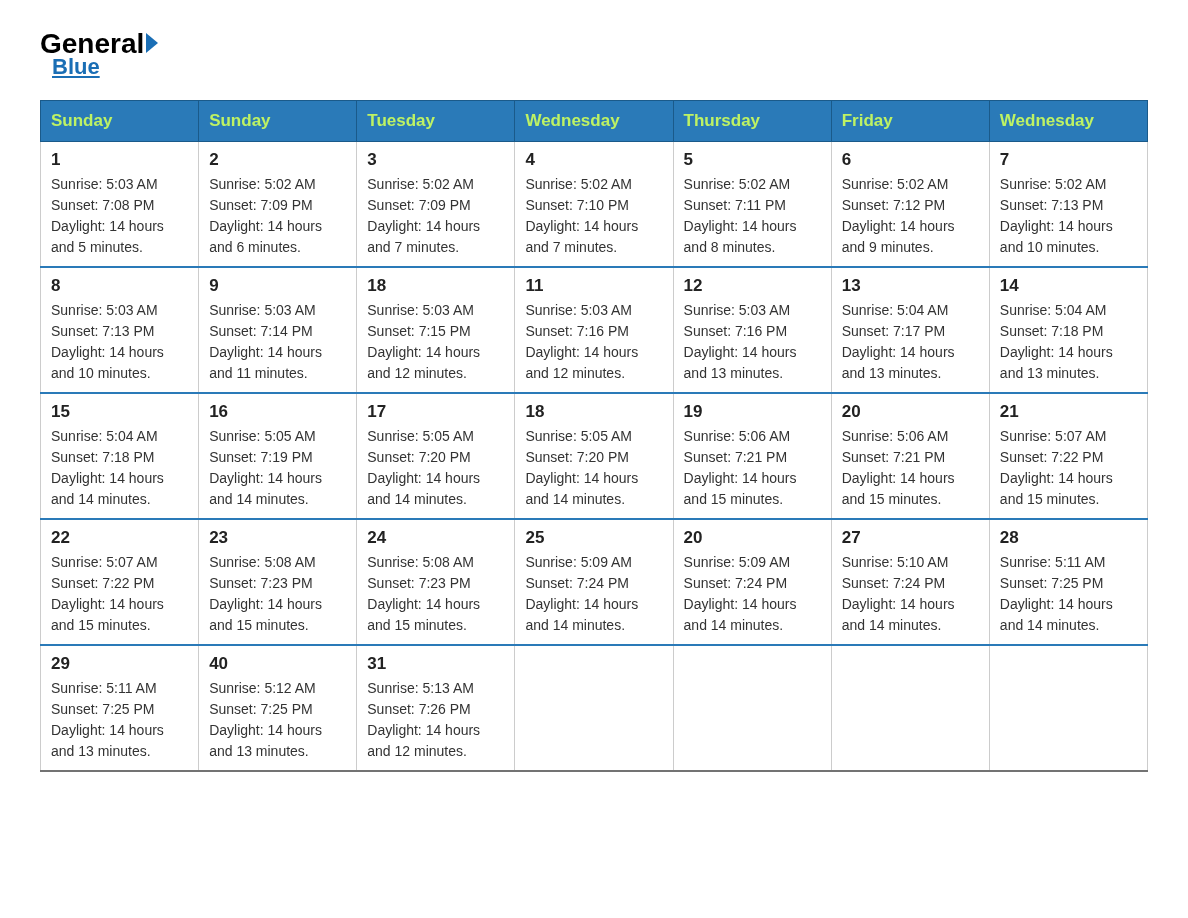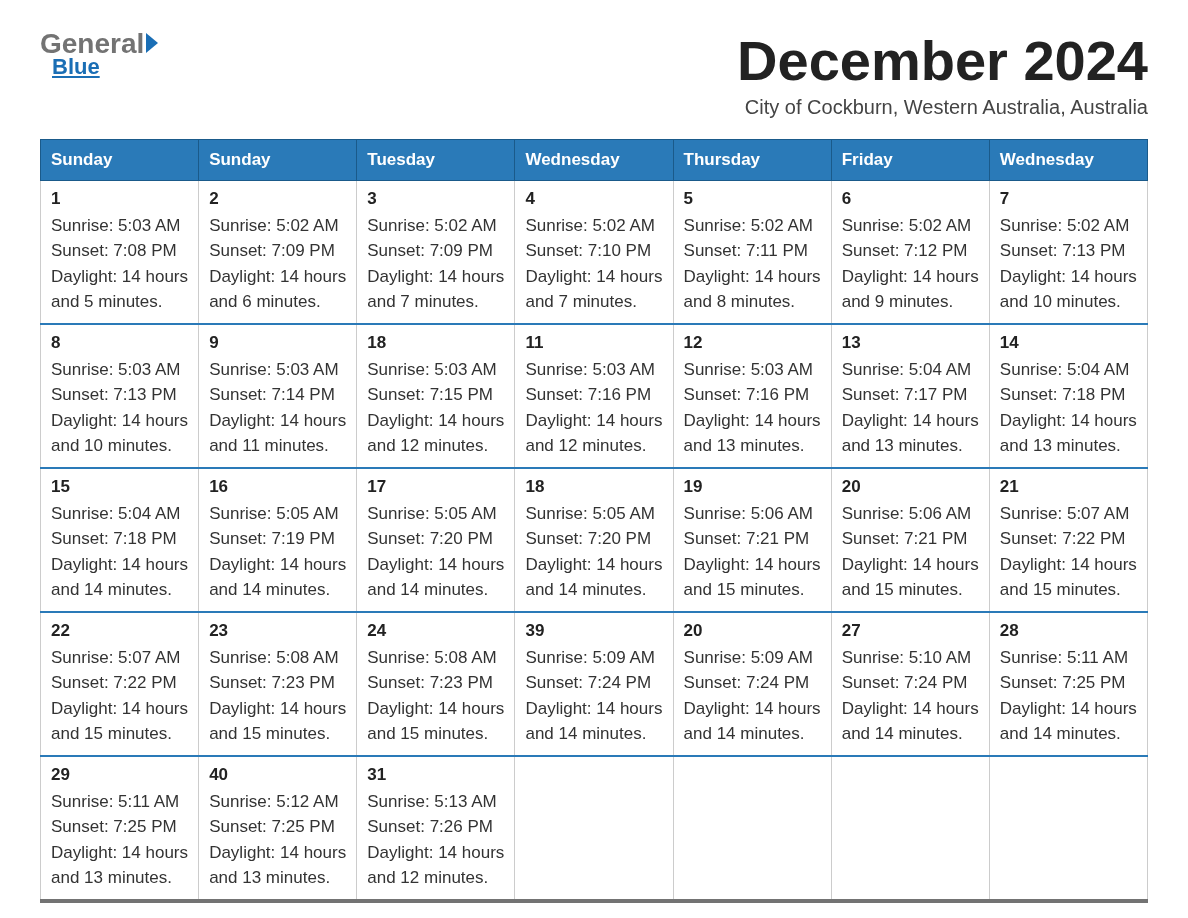--- a/index.html
+++ b/index.html
@@ -22,21 +22,21 @@
       align-items: flex-start;
     }
     .logo-text {
       display: flex;
       align-items: center;
       font-size: 28px;
       font-weight: bold;
       color: #333;
       line-height: 1;
     }
-    .logo-general { color: #737373; }
+    .logo-general { color: #000000; }
     .logo-triangle {
       width: 0;
       height: 0;
       border-left: 12px solid #1a6eb5;
       border-top: 10px solid transparent;
       border-bottom: 10px solid transparent;
       display: inline-block;
       margin-left: 2px;
       margin-top: -2px;
     }
@@ -63,68 +63,64 @@
       color: #444;
       margin-top: 4px;
     }
     .calendar-table {
       width: 100%;
       border-collapse: collapse;
       border: 1px solid #999;
     }
     .calendar-table th {
       background-color: #2a7ab8;
-      color: #ffffff;
+      color: #bef264;
       font-size: 17px;
       font-weight: bold;
       padding: 10px 10px;
       text-align: left;
       border: 1px solid #1a5a8a;
     }
     .calendar-table td {
       vertical-align: top;
       padding: 8px 10px;
       border: 1px solid #cccccc;
       border-bottom: 2px solid #2a7ab8;
       width: 14.28%;
       min-height: 110px;
       background: #ffffff;
     }
     .calendar-table tr:last-child td {
-      border-bottom: 4px solid #737373;
+      border-bottom: 2px solid #737373;
     }
     .day-number {
       font-size: 17px;
       font-weight: bold;
       color: #222;
       margin-bottom: 4px;
     }
     .day-info {
-      font-size: 17px;
+      font-size: 14px;
       color: #333;
       line-height: 1.5;
     }
     .empty-cell {
       background: #ffffff;
     }
   </style>
 </head>
 <body>
 
 <div class="header-area">
   <div class="logo-area">
     <div class="logo-text">
       <span class="logo-general">General</span>
       <span class="logo-triangle"></span>
     </div>
     <div class="logo-underline">Blue</div>
-  </div>
-  <div class="title-area">
-    <div class="month-title">December 2024</div>
-    <div class="subtitle">City of Cockburn, Western Australia, Australia</div>
   </div>
 </div>
 
 <table class="calendar-table">
   <thead>
     <tr>
       <th>Sunday</th>
       <th>Sunday</th>
       <th>Tuesday</th>
       <th>Wednesday</th>
@@ -231,21 +227,21 @@
         </td>
         <td>
           <div class="day-number">23</div>
           <div class="day-info">Sunrise: 5:08 AM<br>Sunset: 7:23 PM<br>Daylight: 14 hours and 15 minutes.</div>
         </td>
         <td>
           <div class="day-number">24</div>
           <div class="day-info">Sunrise: 5:08 AM<br>Sunset: 7:23 PM<br>Daylight: 14 hours and 15 minutes.</div>
         </td>
         <td>
-          <div class="day-number">39</div>
+          <div class="day-number">25</div>
           <div class="day-info">Sunrise: 5:09 AM<br>Sunset: 7:24 PM<br>Daylight: 14 hours and 14 minutes.</div>
         </td>
         <td>
           <div class="day-number">20</div>
           <div class="day-info">Sunrise: 5:09 AM<br>Sunset: 7:24 PM<br>Daylight: 14 hours and 14 minutes.</div>
         </td>
         <td>
           <div class="day-number">27</div>
           <div class="day-info">Sunrise: 5:10 AM<br>Sunset: 7:24 PM<br>Daylight: 14 hours and 14 minutes.</div>
         </td>

